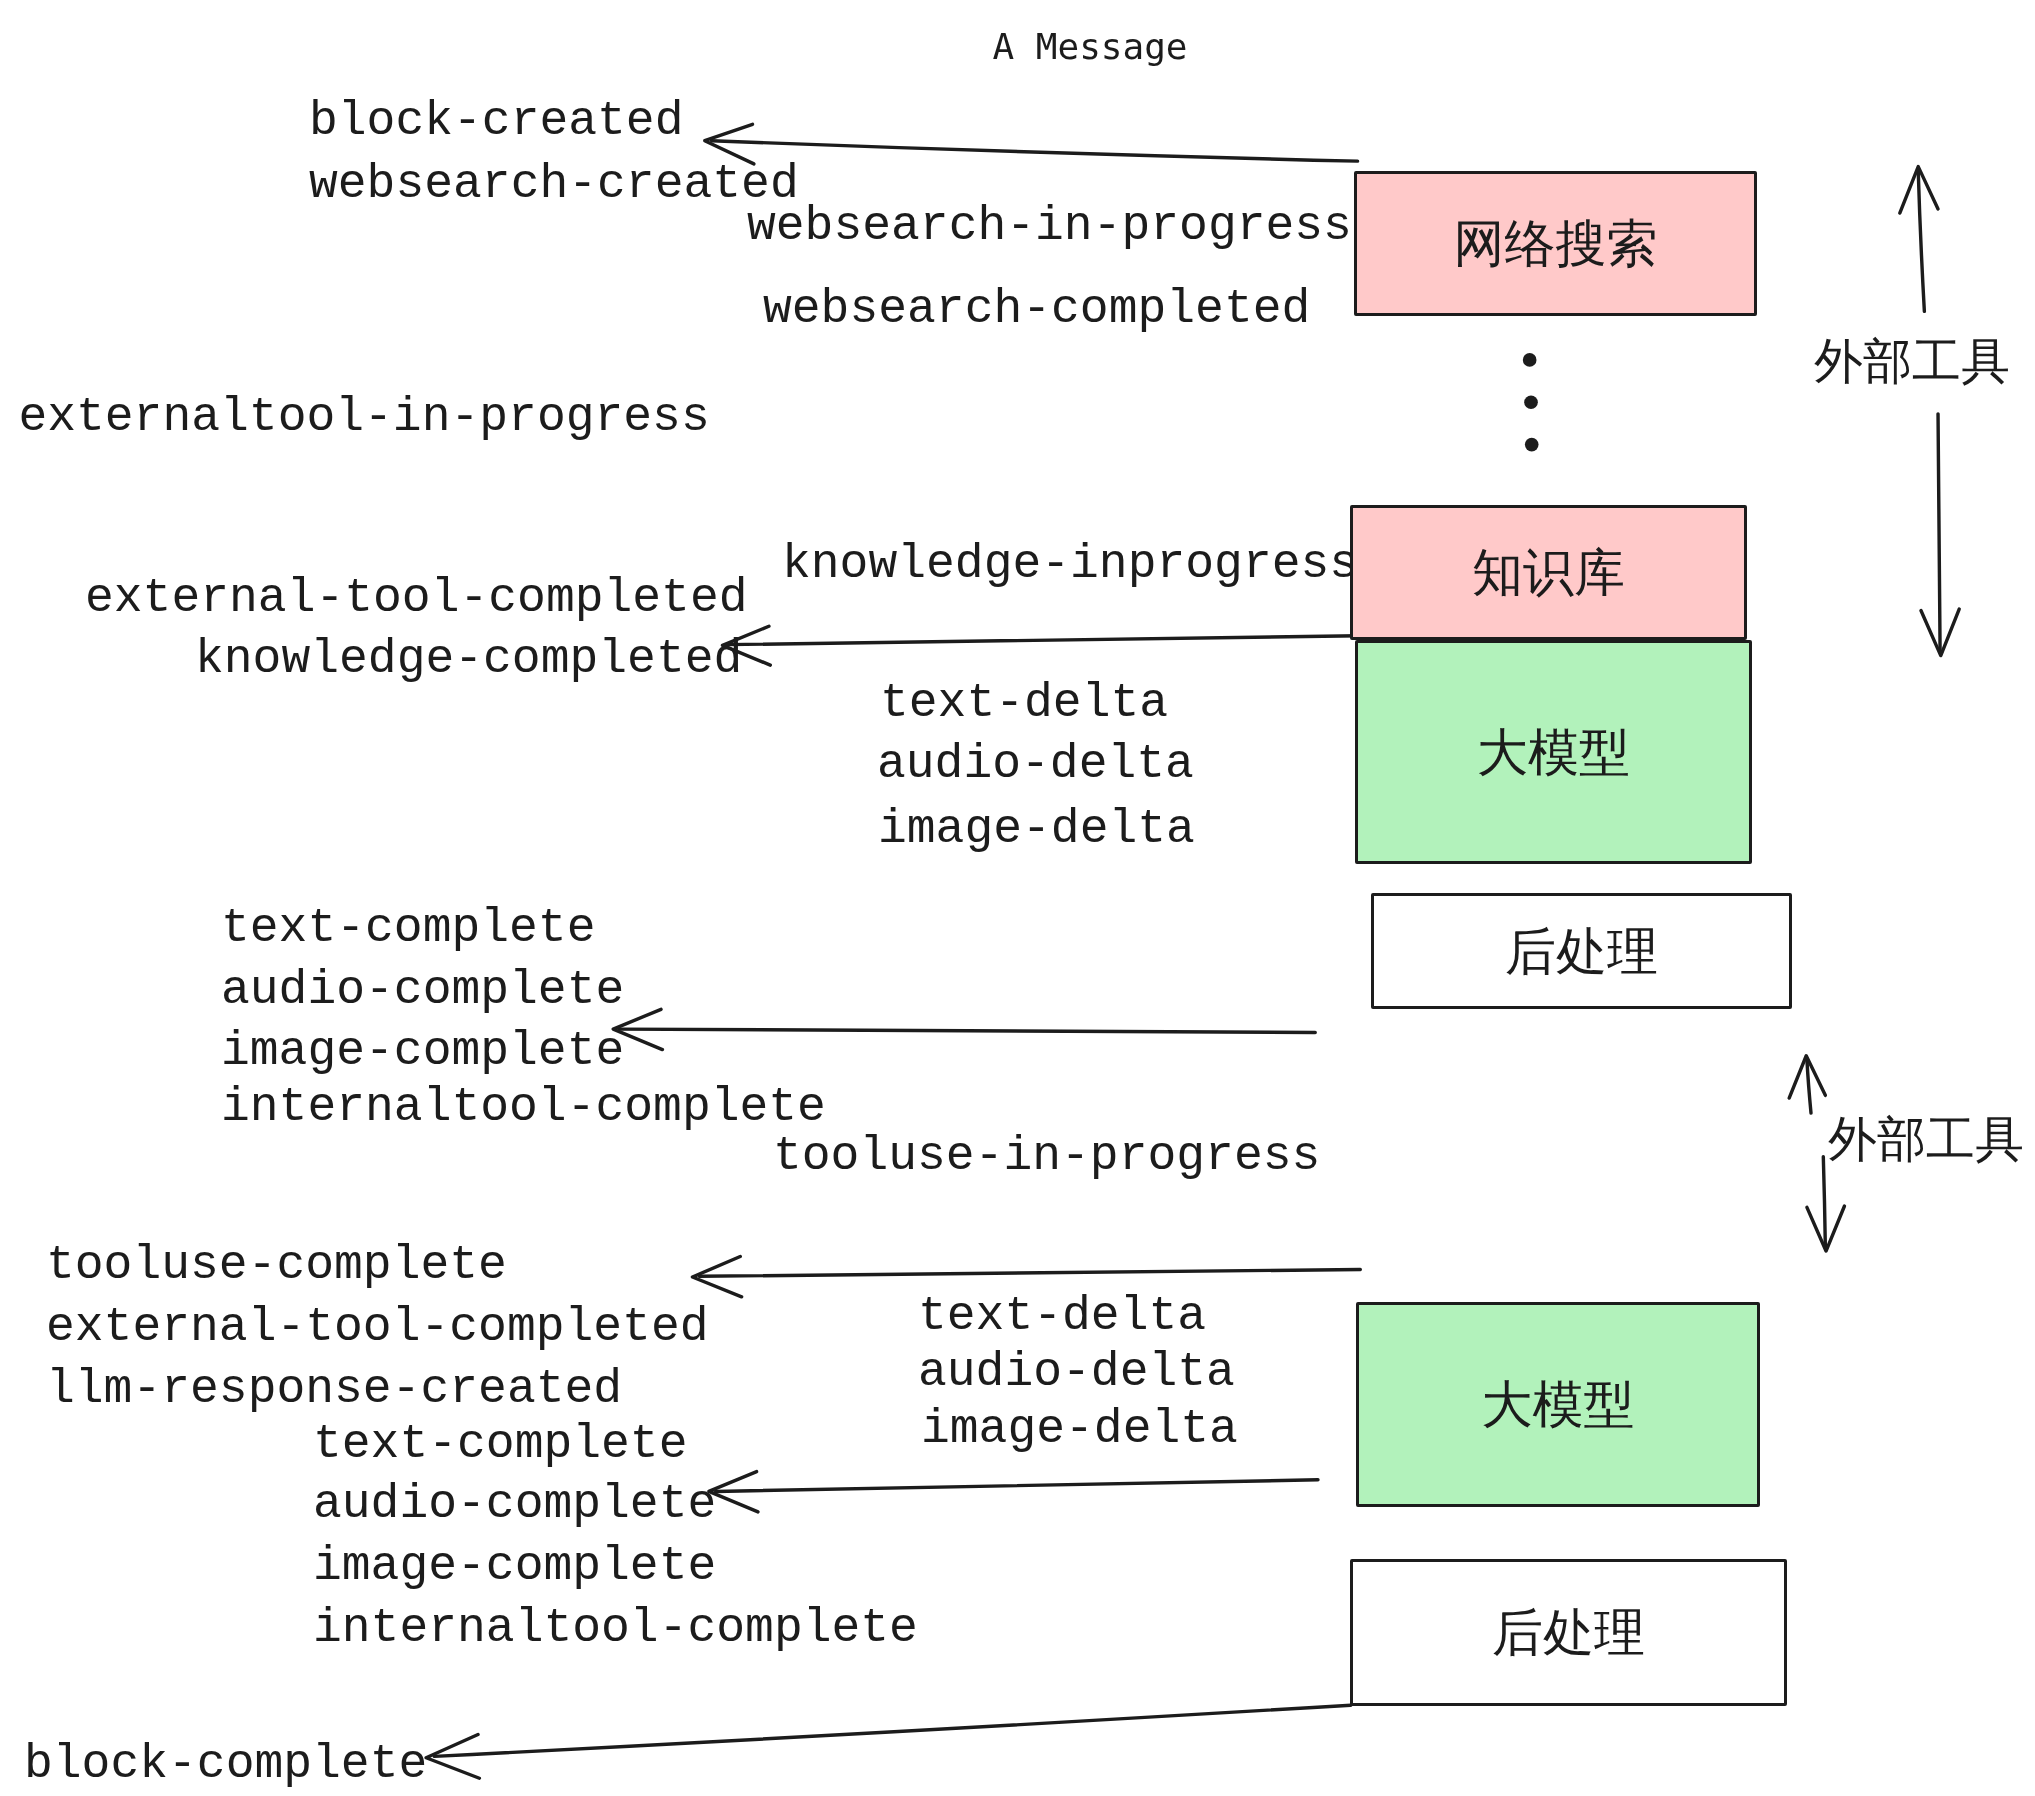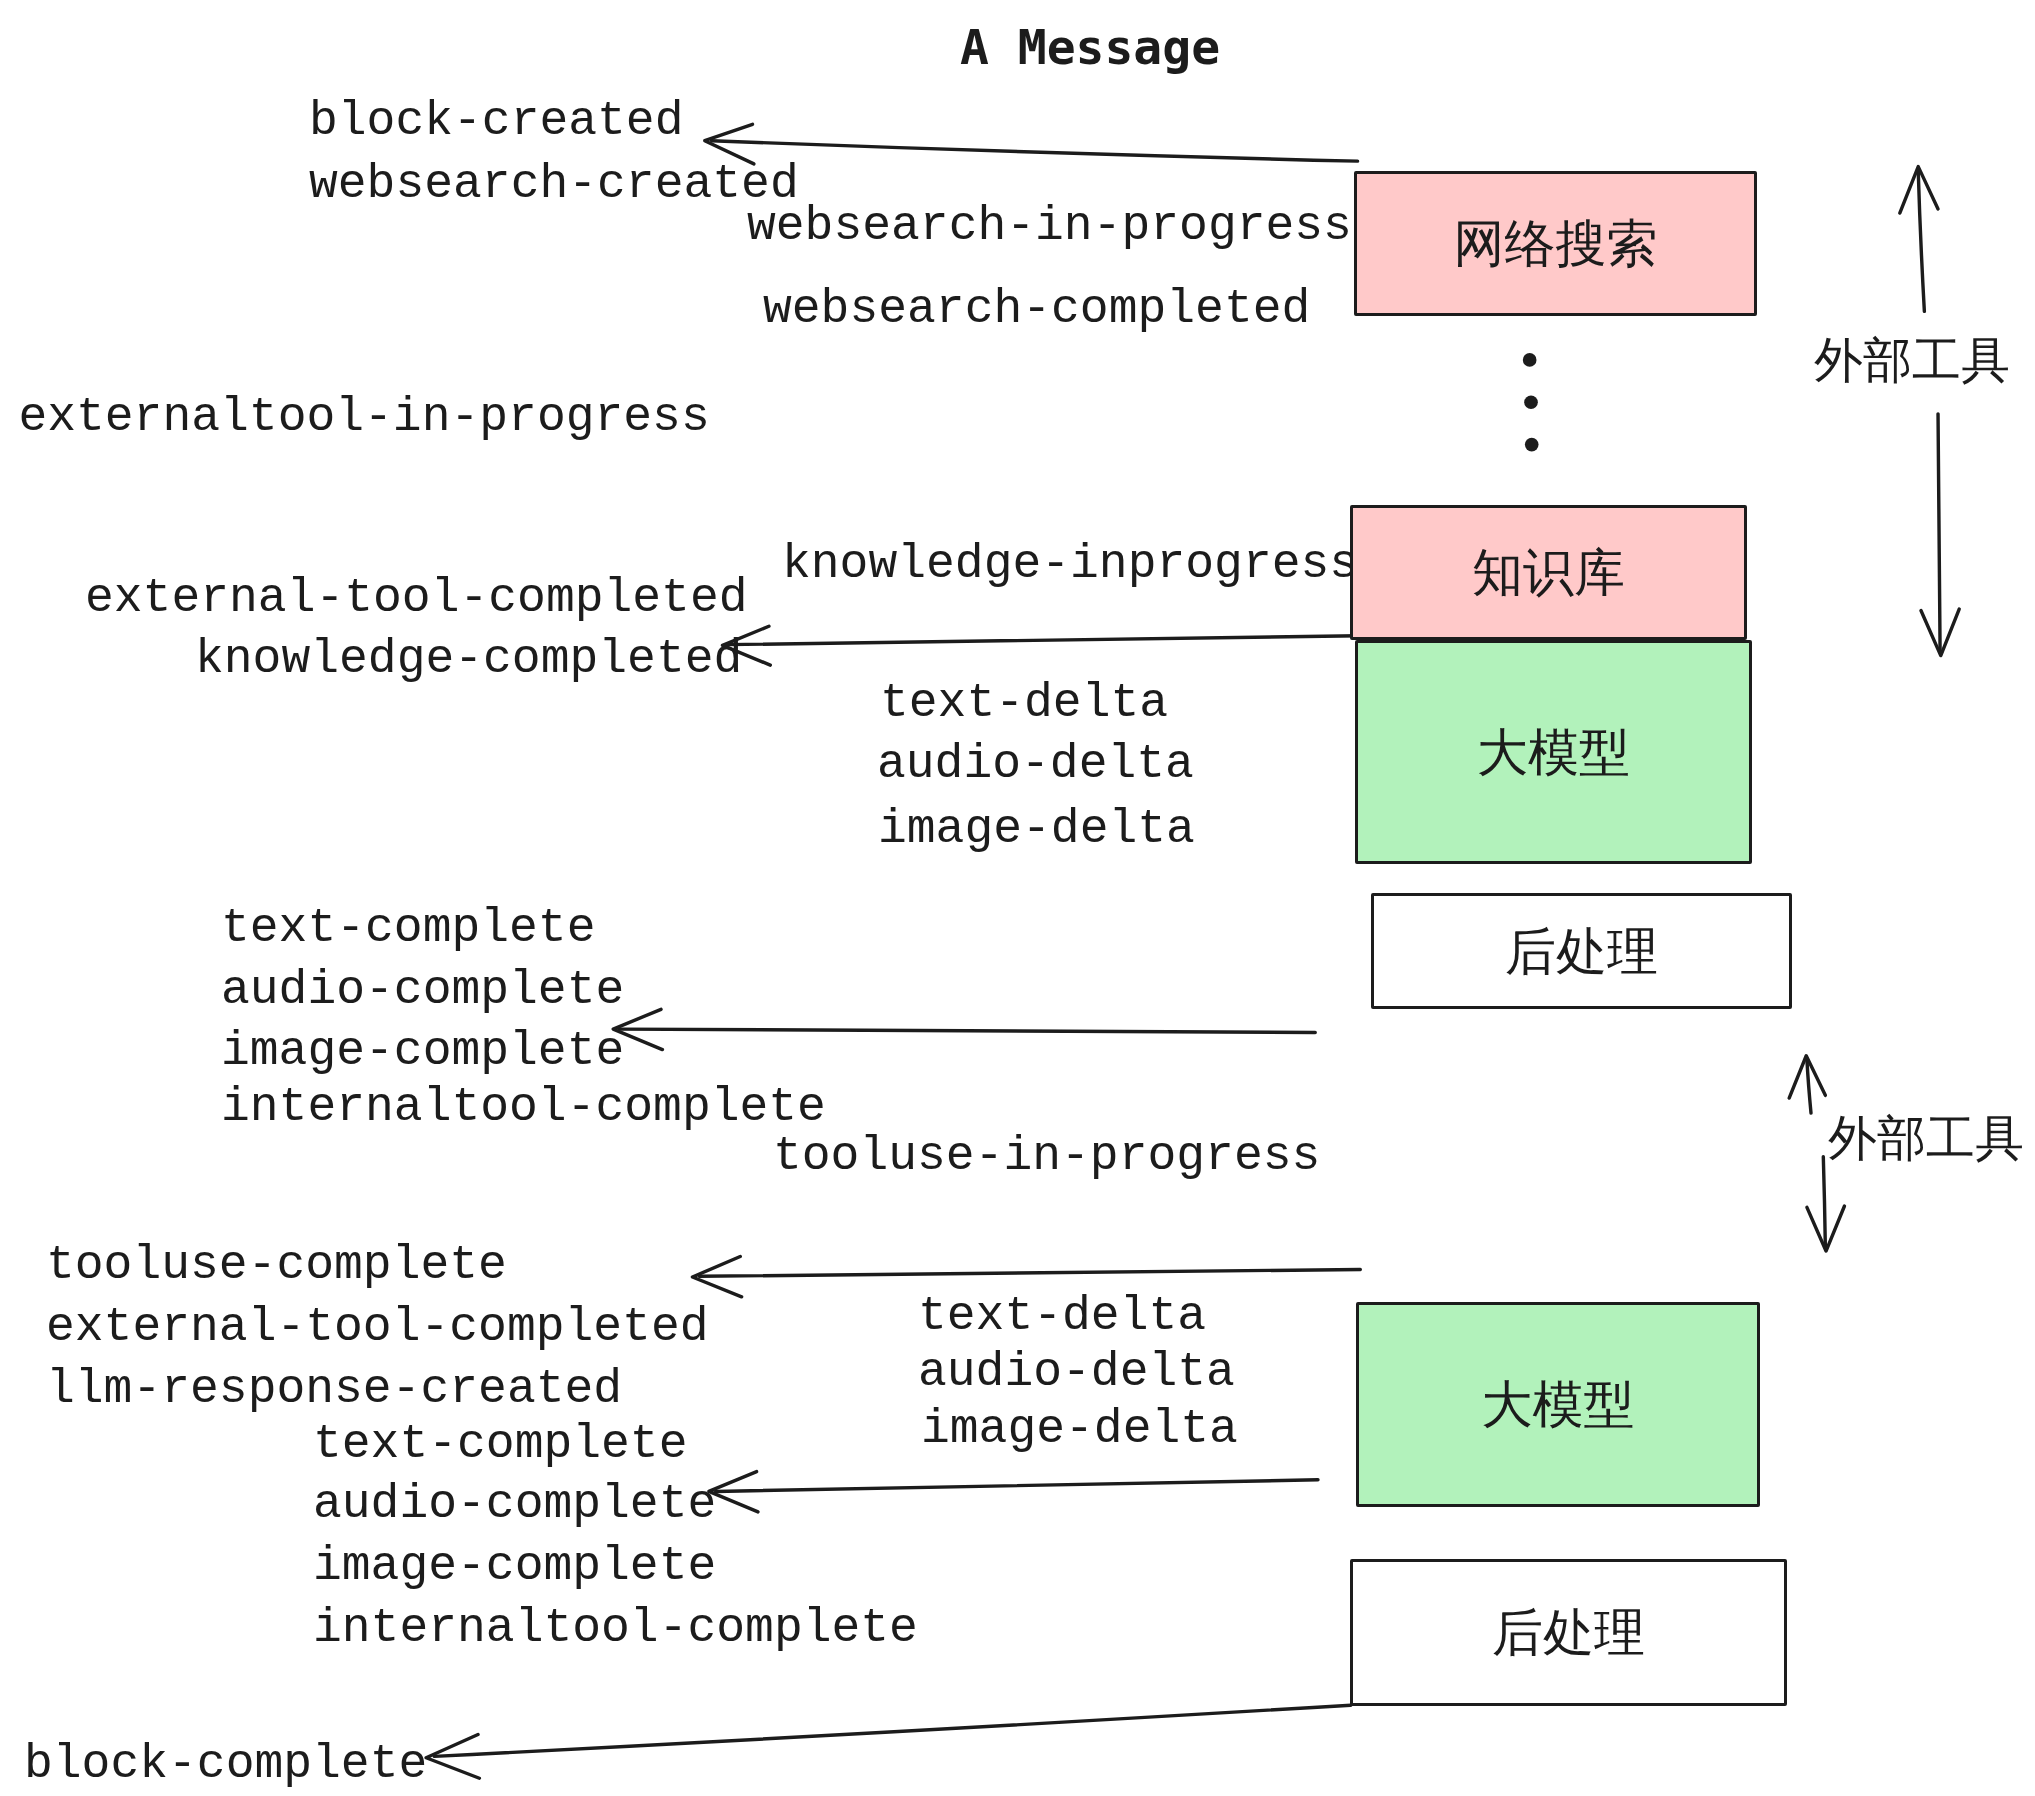--- a/index.html
+++ b/index.html
@@ -7,34 +7,34 @@
     width:2035px;height:1796px;position:relative;background:#ffffff;overflow:hidden;
     font-family:"DejaVu Sans Mono","Liberation Mono",monospace;color:#1c1c1c;
   }
   #stage{position:absolute;inset:0;}
   svg.overlay{position:absolute;left:0;top:0;z-index:1;}
   .ev{
     position:absolute;z-index:2;font-size:48px;line-height:45px;white-space:nowrap;
     letter-spacing:0px;font-weight:500;font-family:Liberation Mono, monospace;
   }
   .title{
-    position:absolute;z-index:2;font-size:48px;line-height:48px;font-weight:700;
+    position:absolute;z-index:2;font-size:36px;line-height:48px;font-weight:400;
     transform:translateX(-50%);white-space:nowrap;
   }
   .box{
     position:absolute;z-index:2;border:3.4px solid #1c1c1c;border-radius:2px;
     display:flex;align-items:center;justify-content:center;box-sizing:border-box;text-align:right;
   }
   .cjk{
     font-family:"DejaVu Sans","Liberation Sans",sans-serif;
     font-size:51px;line-height:55px;font-weight:500;white-space:nowrap;
   }
   .mono-label{font-size:45px;font-weight:600;}
   .side-label{
-    position:absolute;z-index:2;font-family:Liberation Serif, serif;
+    position:absolute;z-index:2;font-family:Liberation Sans, sans-serif;
     font-size:49px;line-height:52px;font-weight:500;white-space:nowrap;
   }
 </style>
 </head>
 <body>
 
 <div id="stage">
 
   <svg class="overlay" width="2035" height="1796" viewBox="0 0 2980 2630">
     <g stroke="#1c1c1c" stroke-width="5" fill="none" stroke-linecap="round" stroke-linejoin="round">

